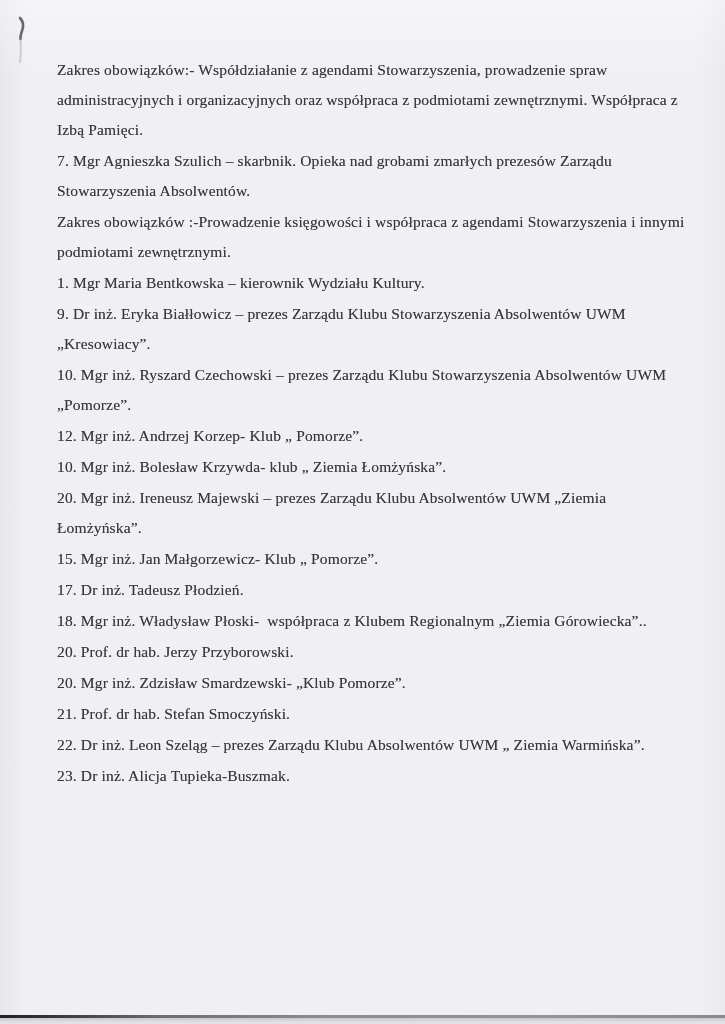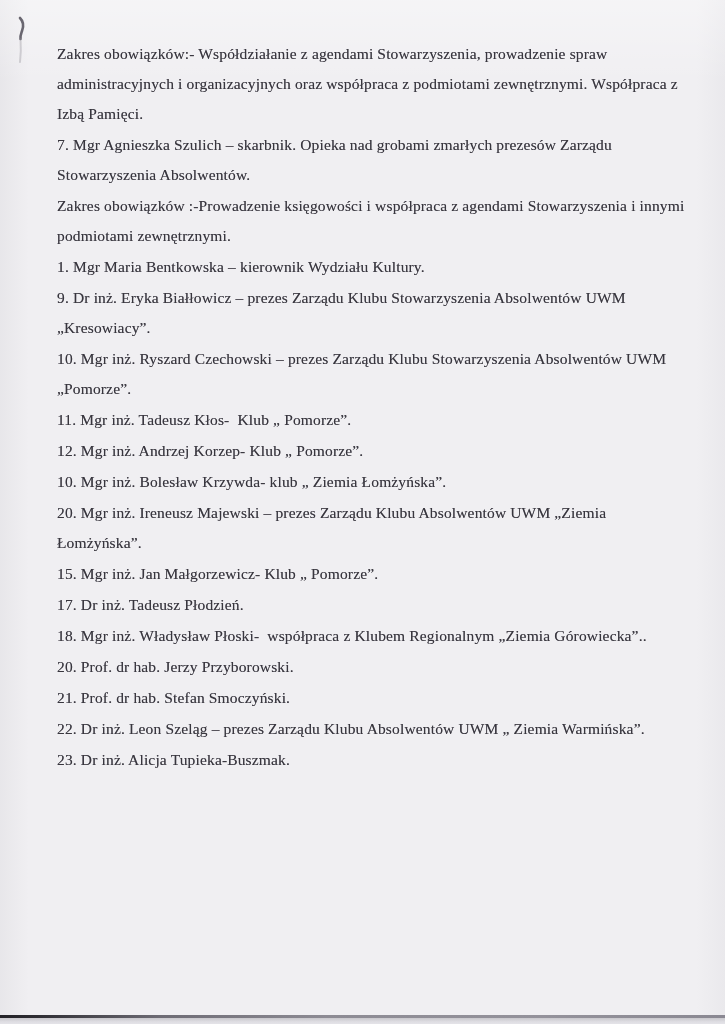--- a/index.html
+++ b/index.html
@@ -17,21 +17,21 @@
     height: 1024px;
     background: var(--paper);
     background-image:
       linear-gradient(180deg, rgba(255,255,255,0.35) 0%, rgba(255,255,255,0) 8%),
       linear-gradient(90deg, rgba(120,118,128,0.07) 0%, rgba(120,118,128,0) 4%, rgba(120,118,128,0) 96%, rgba(120,118,128,0.05) 100%);
     overflow: hidden;
     font-family: "Liberation Serif", "DejaVu Serif", serif;
   }
   .content {
     position: absolute;
-    top: 39px;
+    top: 55px;
     left: 57px;
     right: 40px;
   }
   .block {
     margin: 0 0 1px 0;
     font-size: 15.5px;
     line-height: 30px;
     color: var(--ink);
     letter-spacing: 0.15px;
     white-space: pre-wrap;
@@ -78,29 +78,29 @@
 Izbą Pamięci.</p>
     <p class="block">7. Mgr Agnieszka Szulich – skarbnik. Opieka nad grobami zmarłych prezesów Zarządu
 Stowarzyszenia Absolwentów.</p>
     <p class="block">Zakres obowiązków :-Prowadzenie księgowości i współpraca z agendami Stowarzyszenia i innymi
 podmiotami zewnętrznymi.</p>
     <p class="block">1. Mgr Maria Bentkowska – kierownik Wydziału Kultury.</p>
     <p class="block">9. Dr inż. Eryka Białłowicz – prezes Zarządu Klubu Stowarzyszenia Absolwentów UWM
 „Kresowiacy”.</p>
     <p class="block">10. Mgr inż. Ryszard Czechowski – prezes Zarządu Klubu Stowarzyszenia Absolwentów UWM
 „Pomorze”.</p>
-    <p class="block">11. Mgr inż. Tadeusz Kłos-  Klub „ Pomorze”.</p>
     <p class="block">12. Mgr inż. Andrzej Korzep- Klub „ Pomorze”.</p>
     <p class="block">10. Mgr inż. Bolesław Krzywda- klub „ Ziemia Łomżyńska”.</p>
     <p class="block">20. Mgr inż. Ireneusz Majewski – prezes Zarządu Klubu Absolwentów UWM „Ziemia
 Łomżyńska”.</p>
     <p class="block">15. Mgr inż. Jan Małgorzewicz- Klub „ Pomorze”.</p>
     <p class="block">17. Dr inż. Tadeusz Płodzień.</p>
     <p class="block">18. Mgr inż. Władysław Płoski-  współpraca z Klubem Regionalnym „Ziemia Górowiecka”..</p>
     <p class="block">20. Prof. dr hab. Jerzy Przyborowski.</p>
+    <p class="block">20. Mgr inż. Zdzisław Smardzewski- „Klub Pomorze”.</p>
     <p class="block">21. Prof. dr hab. Stefan Smoczyński.</p>
     <p class="block">22. Dr inż. Leon Szeląg – prezes Zarządu Klubu Absolwentów UWM „ Ziemia Warmińska”.</p>
     <p class="block">23. Dr inż. Alicja Tupieka-Buszmak.</p>
   </div>
 
   <div class="bottom-edge"></div>
   <div class="bottom-shadow"></div>
 
 </div>
 

